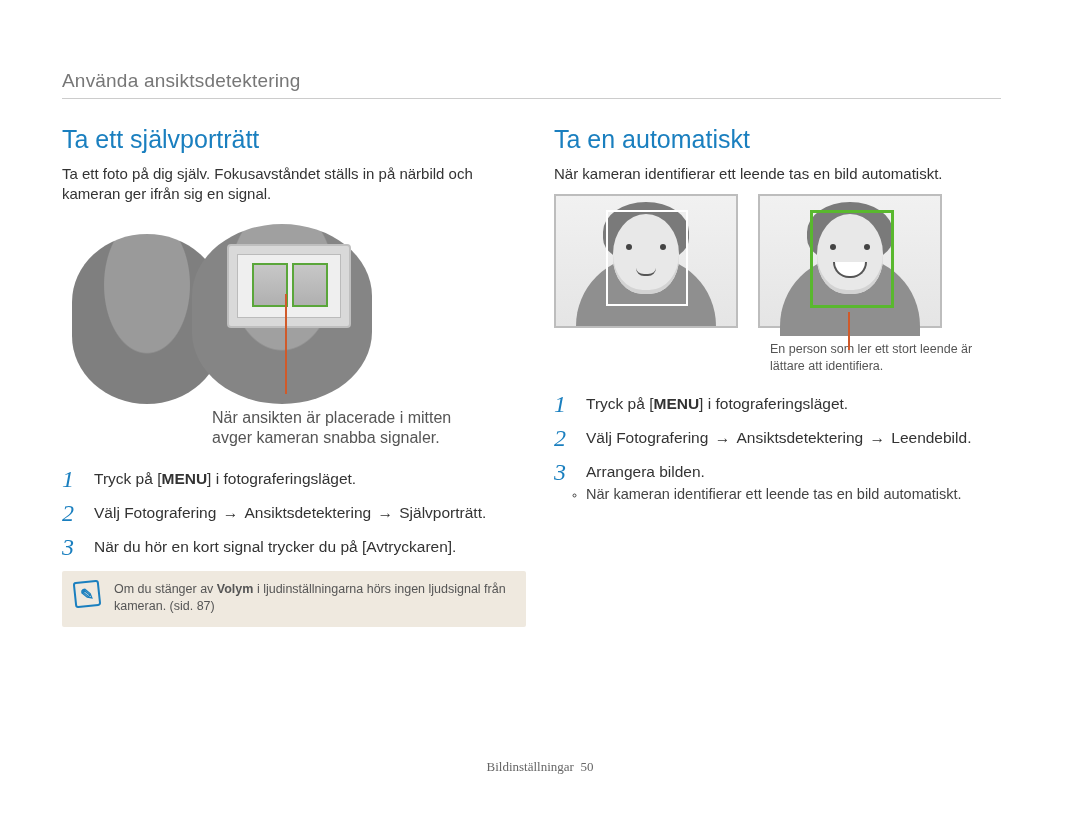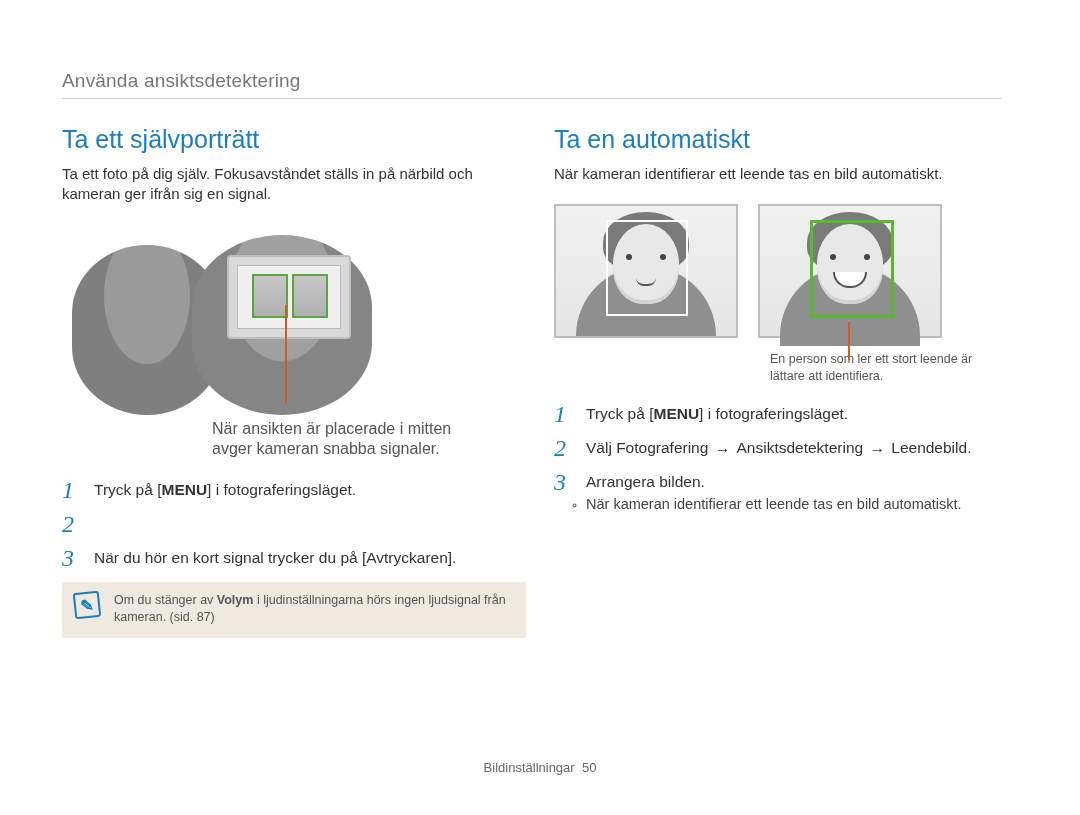--- a/index.html
+++ b/index.html
@@ -43,21 +43,21 @@
   .section-title {
     font-size: 25px;
     font-weight: 400;
     color: #1a7fbf;
     margin: 0 0 10px 0;
   }
   .intro {
     font-size: 15px;
     line-height: 1.35;
     color: #333;
-    margin: 0 0 20px 0;
+    margin: 0 0 9px 0;
   }
 
   
   .selfie-fig {
     position: relative;
     width: 320px;
     height: 190px;
     margin: 6px 0 4px 10px;
   }
   .silA, .silB {
@@ -234,20 +234,21 @@
   }
 
   
   .footer {
     position: absolute;
     bottom: 40px;
     left: 0; right: 0;
     text-align: center;
     font-size: 13px;
     color: #666;
+    font-family: Liberation Serif, serif;
   }
 
   b.kbd { font-weight: 700; }
 </style>
 </head>
 <body>
 
 <div class="page">
 
   <div class="breadcrumb">Använda ansiktsdetektering</div>
@@ -273,20 +274,23 @@
 
       <ol class="steps">
         <li class="step">
           <span class="num">1</span>
           <span class="body">
             <span>Tryck på [</span><b class="kbd">MENU</b><span>] i fotograferingsläget.</span>
           </span>
         </li>
         <li class="step">
           <span class="num">2</span>
+          <span class="body">
+            <span>Välj </span><span>Fotografering</span><span class="arrow"> → </span><span>Ansiktsdetektering</span><span class="arrow"> → </span><span>Självporträtt</span><span>.</span>
+          </span>
         </li>
         <li class="step">
           <span class="num">3</span>
           <span class="body">
             <span>När du hör en kort signal trycker du på [</span><span>Avtryckaren</span><span>].</span>
           </span>
         </li>
       </ol>
 
       <div class="note">

